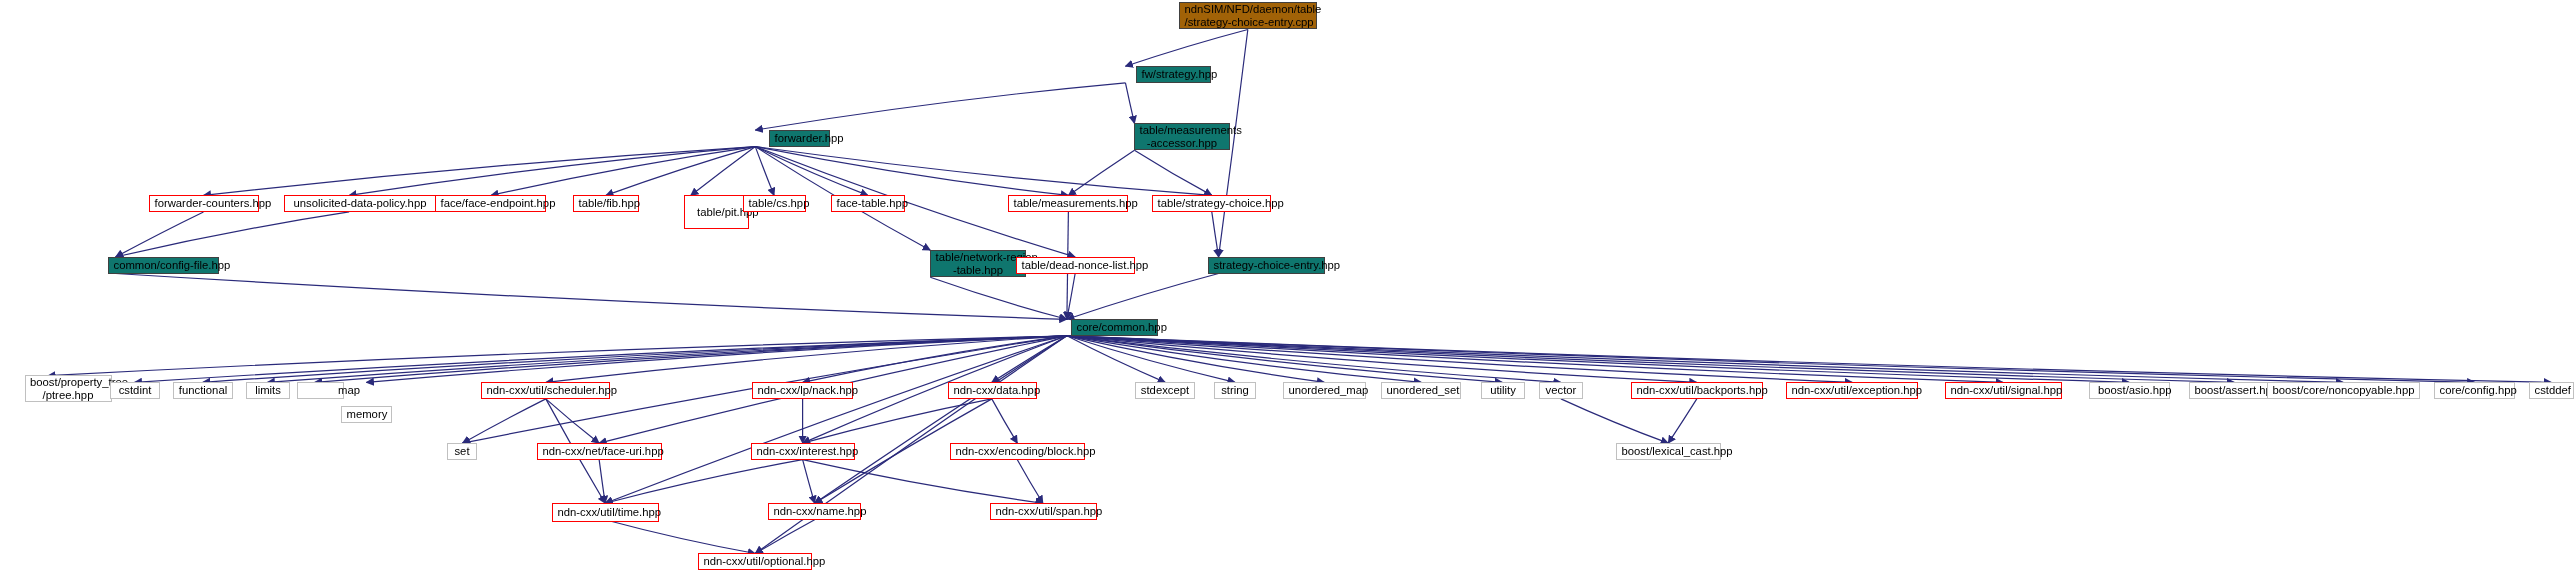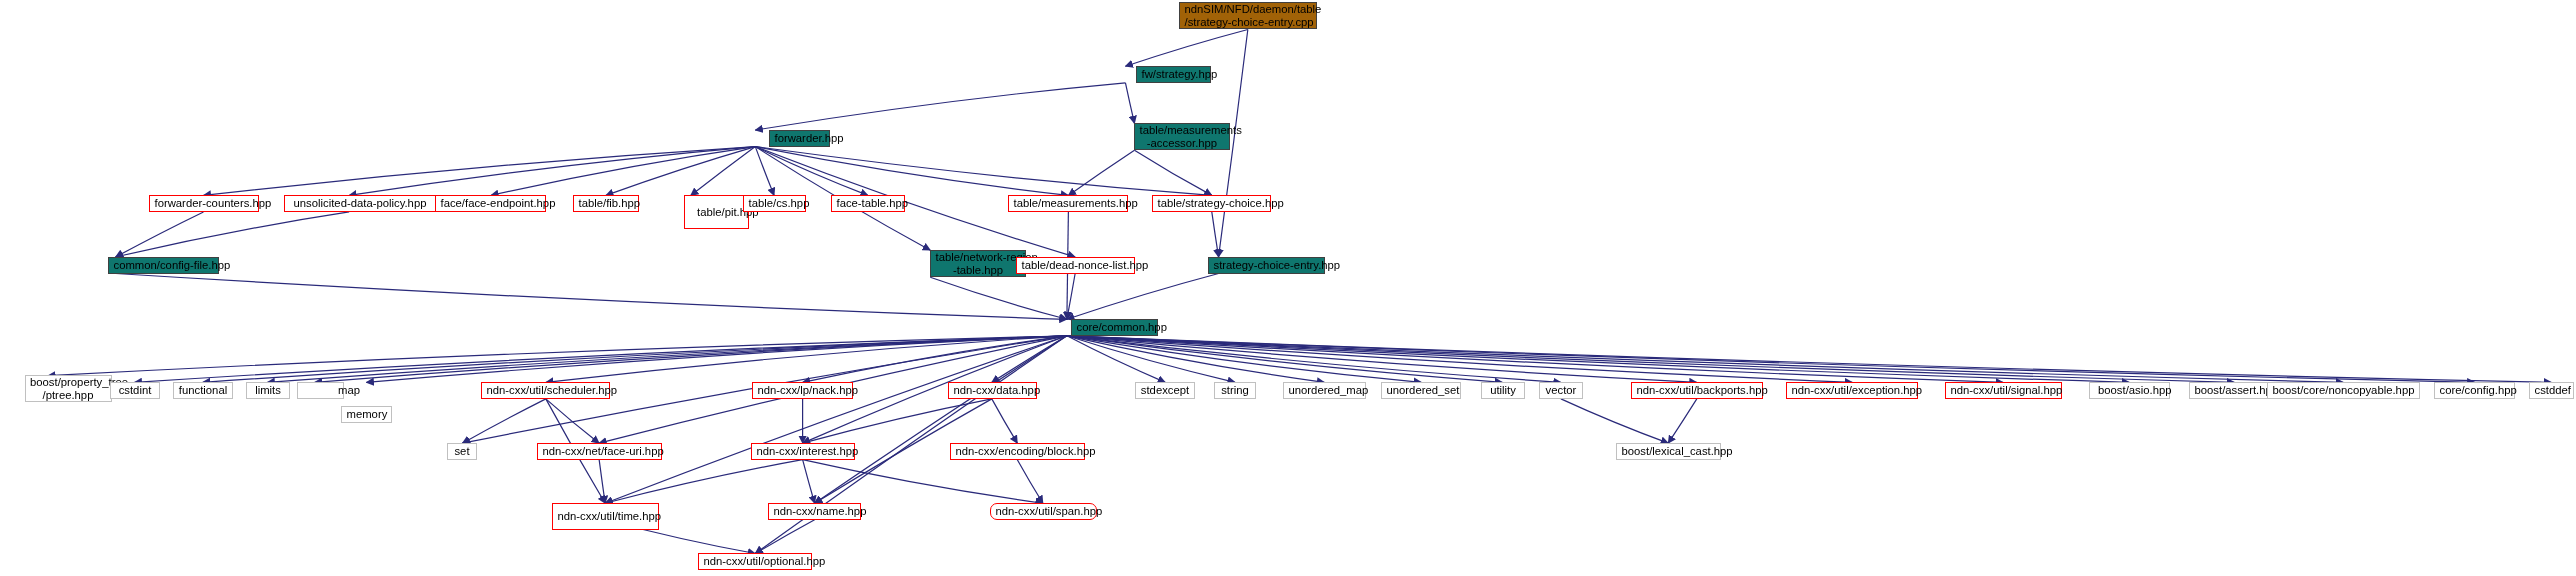--- a/index.html
+++ b/index.html
@@ -191,19 +191,19 @@
       <div class="node nstyle-grey" style="left: 2089px; top: 382px; height: 16.5px; width: 81px; padding-left: 8px;"><span class="label">boost/asio.hpp</span></div>
       <div class="node nstyle-grey" style="left: 2189px; top: 382px; height: 16.5px; width: 92px;"><span class="label">boost/assert.hpp</span></div>
       <div class="node nstyle-grey" style="left: 2267px; top: 382px; height: 16.5px;"><span class="label">boost/core/noncopyable.hpp</span></div>
       <div class="node nstyle-grey" style="left: 2434px; top: 382px; height: 16.5px; width: 81px;"><span class="label">core/config.hpp</span></div>
       <div class="node nstyle-grey" style="left: 2529px; top: 382px; height: 16.5px; width: 45px;"><span class="label">cstddef</span></div>
       <div class="node nstyle-grey" style="left: 447px; top: 443px; height: 16.5px; width: 30px;"><span class="label">set</span></div>
       <div class="node nstyle-red" style="left: 537px; top: 443px; height: 16.5px; width: 125px;"><span class="label">ndn-cxx/net/face-uri.hpp</span></div>
       <div class="node nstyle-red" style="left: 751px; top: 443px; height: 16.5px; width: 104px;"><span class="label">ndn-cxx/interest.hpp</span></div>
       <div class="node nstyle-red" style="left: 950px; top: 443px; height: 16.5px; width: 135px;"><span class="label">ndn-cxx/encoding/block.hpp</span></div>
       <div class="node nstyle-grey" style="left: 1616px; top: 443px; height: 16.5px; width: 105px; justify-content: center;"><span class="label">boost/lexical_cast.hpp</span></div>
-      <div class="node nstyle-red" style="left: 552px; top: 503px; height: 27px; width: 107px;"><span class="label">ndn-cxx/util/time.hpp</span></div>
+      <div class="node nstyle-red" style="left: 552px; top: 503px; height: 19px; width: 107px;"><span class="label">ndn-cxx/util/time.hpp</span></div>
       <div class="node nstyle-red" style="left: 768px; top: 503px; height: 16.5px; width: 93px;"><span class="label">ndn-cxx/name.hpp</span></div>
-      <div class="node nstyle-red" style="left: 990px; top: 503px; height: 16.5px; width: 107px; border-radius: 7px;"><span class="label">ndn-cxx/util/span.hpp</span></div>
+      <div class="node nstyle-red" style="left: 990px; top: 503px; height: 16.5px; width: 107px;"><span class="label">ndn-cxx/util/span.hpp</span></div>
       <div class="node nstyle-red" style="left: 698px; top: 553px; height: 16.5px; width: 114px;"><span class="label">ndn-cxx/util/optional.hpp</span></div>
     </div>
 </div>
 
 
 </body></html>

